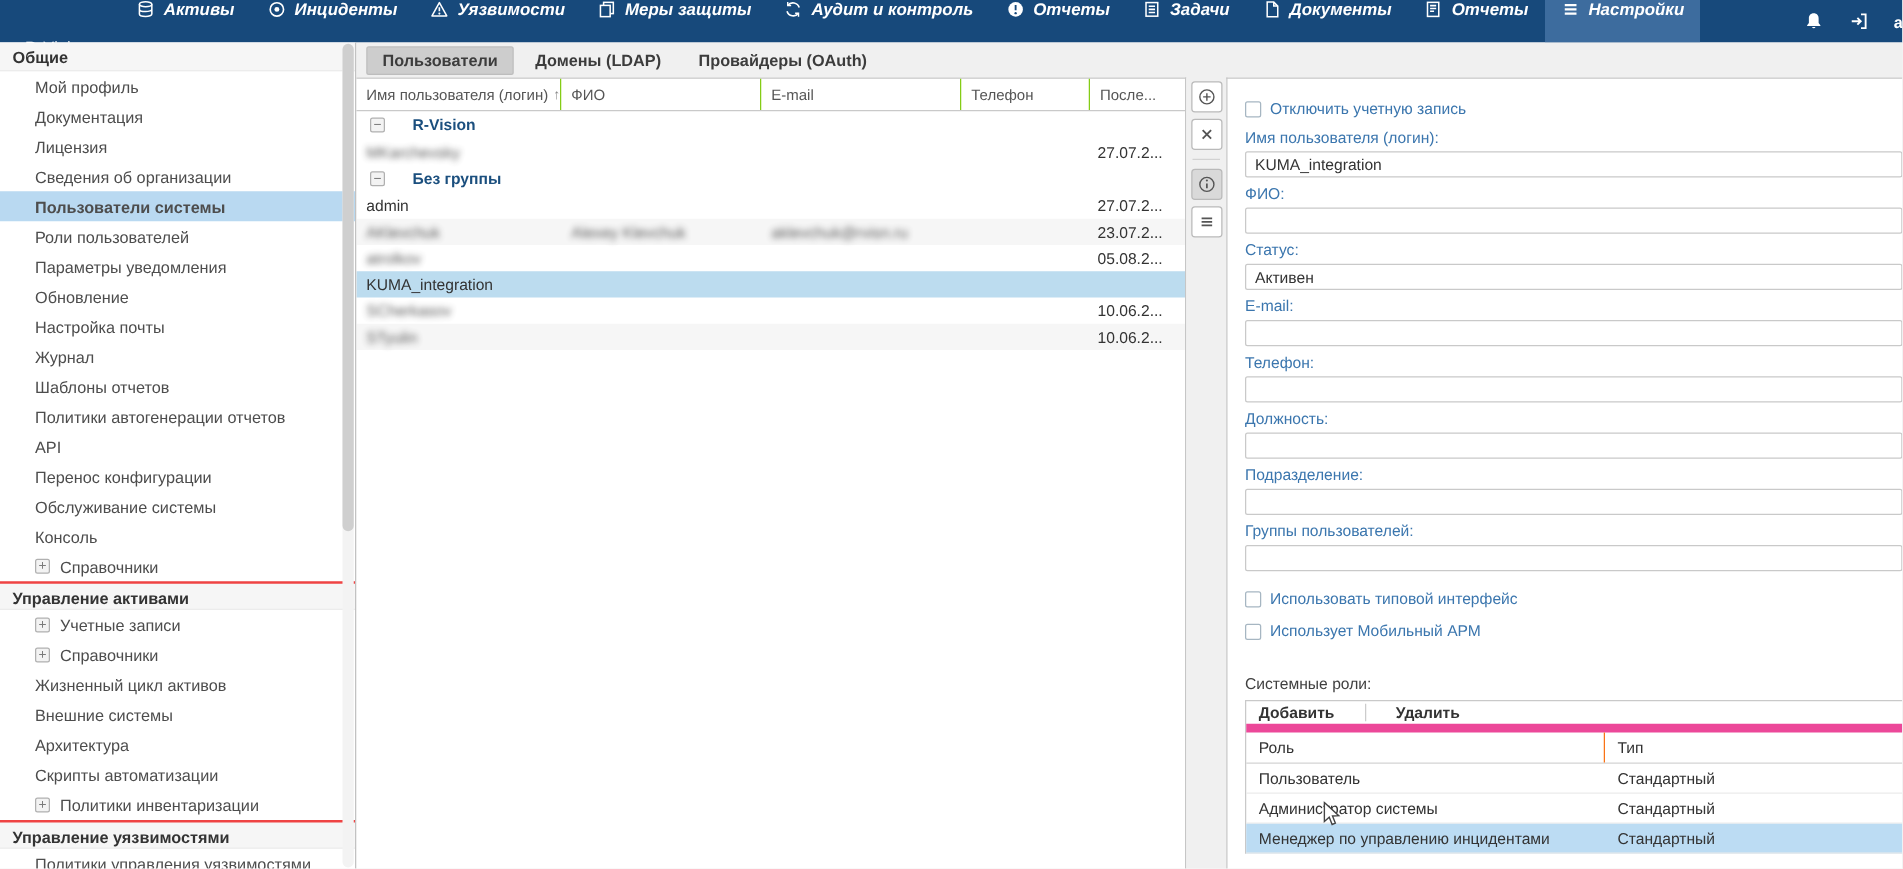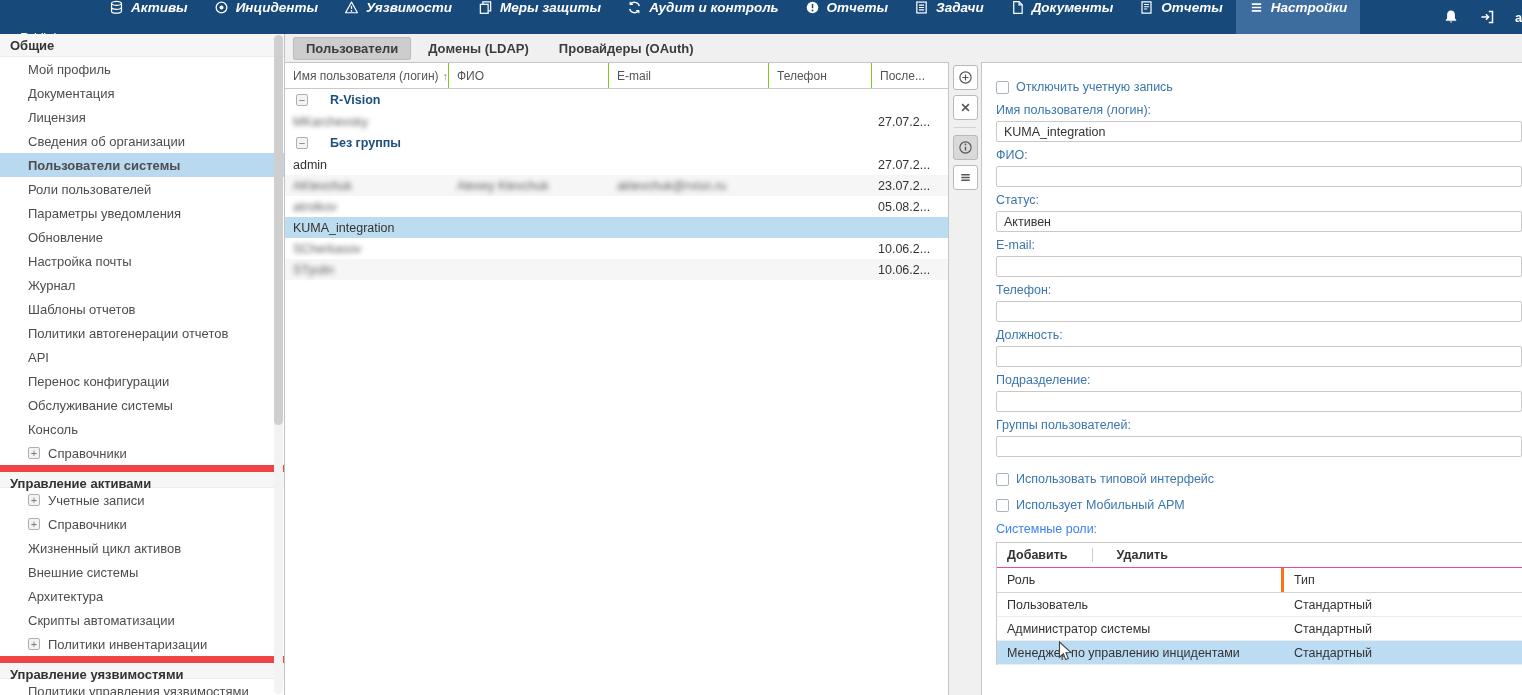--- a/index.html
+++ b/index.html
@@ -18,21 +18,21 @@
   .nav-icon-btn { cursor:pointer; display:flex; }
   .nav-icon-btn svg { width:16px; height:16px; display:block; }
   .user-frag { font-size:13px; font-weight:700; width:7px; overflow:hidden; }
 
   
   .body { display:flex; height:661px; }
 
   
   .sidebar { width:285px; flex:none; position:relative; background:#fff; border-right:1px solid #c2c2c2; overflow:hidden; }
   .sb-section-header { height:23px; line-height:23px; padding-left:10px; font-size:13px; font-weight:700; color:#333;
-                       background:#f6f6f6; border-top:7px solid #ef4444; border-bottom:1px solid #ececec; }
+                       background:#f6f6f6; border-top:2px solid #ef4444; border-bottom:1px solid #ececec; }
   .sb-section-header:first-child { border-top:none; }
   .sb-item { height:24px; padding-left:28px; font-size:13px; color:#4d4d4d; cursor:pointer; display:flex; align-items:center; white-space:nowrap; }
   .sb-item.selected { background:#B9D9F1;font-weight:bold; }
   .plusbox { width:12px; height:12px; border:1px solid #b0b0b0; background:#f3f3f3; color:#7a7a7a; font-size:11px;
              line-height:10px; text-align:center; margin-right:8px; border-radius:2px; flex:none; }
   .sb-scroll { position:absolute; right:1px; top:1px; bottom:1px; width:9px; background:#f3f3f3; border-radius:5px; }
   .sb-thumb { width:9px; height:390px; background:#cfcfcf; border-radius:5px; }
 
   
   .main { flex:1; display:flex; flex-direction:column; background:#f0f0f0; min-width:0; }
@@ -72,28 +72,28 @@
   .detail { flex:1; background:#fff; border-top:1px solid #c6c6c6; border-left:1px solid #c6c6c6;
             padding:14px 0 0 14px; overflow:hidden; font-size:12.5px; min-width:0; }
   .cb-row { display:flex; align-items:center; gap:7px; height:20px; cursor:pointer; }
   .cb-row.cb2 { margin-top:12px; } .cb-row.cb3 { margin-top:6px; }
   .cb { width:13px; height:13px; border:1px solid #a6b6c2; background:#fff; border-radius:2px; flex:none; }
   .cb-label { color:#3B76AE; }
   .fgroup { margin-top:6px; }
   .flabel { color:#3B76AE; line-height:14px; height:14px; }
   .finput { margin-top:4px; height:21px; width:100%; border:1px solid #c9c9c9; border-radius:2px; background:#fff;
             padding-left:7px; color:#333; font-size:12.5px; font-family:"Liberation Sans",sans-serif; outline:none; display:block; }
-  .roles-label { color:#3b82f6; margin-top:7px; height:16px; }
+  .roles-label { color:#404040; margin-top:25px; height:16px; }
   .roles-wrap { margin-top:4px; border-top:1px solid #c9c9c9; border-left:1px solid #c9c9c9; }
-  .roles-toolbar { height:25px; display:flex; align-items:center; gap:24px; padding-left:10px; border-bottom:1px solid #ec4899; }
+  .roles-toolbar { height:25px; display:flex; align-items:center; gap:24px; padding-left:10px; border-bottom:7px solid #ec4899; }
   .roles-btn { font-weight:700; color:#333; cursor:pointer; }
   .rsep { width:1px; height:14px; background:#ccc; }
   .roles-head { display:grid; grid-template-columns:287px 1fr; height:25px; border-bottom:1px solid #d4d4d4; color:#555; }
   .roles-head .rcell { display:flex; align-items:center; }
-  .roles-head .rcell:first-child { border-right:3px solid #f97316; }
+  .roles-head .rcell:first-child { border-right:1px solid #f97316; }
   .rrow { display:grid; grid-template-columns:287px 1fr; height:24px; align-items:center; border-bottom:1px solid #ececec; cursor:pointer; }
   .rrow.selected { background:#BCDCF3; }
   .rcell { padding-left:10px; color:#333; white-space:nowrap; overflow:hidden; }
 
   .cursor { position:absolute; left:1058px; top:641px; pointer-events:none; z-index:50; }
 </style>
 </head>
 <body>
 
 <div class="app">

